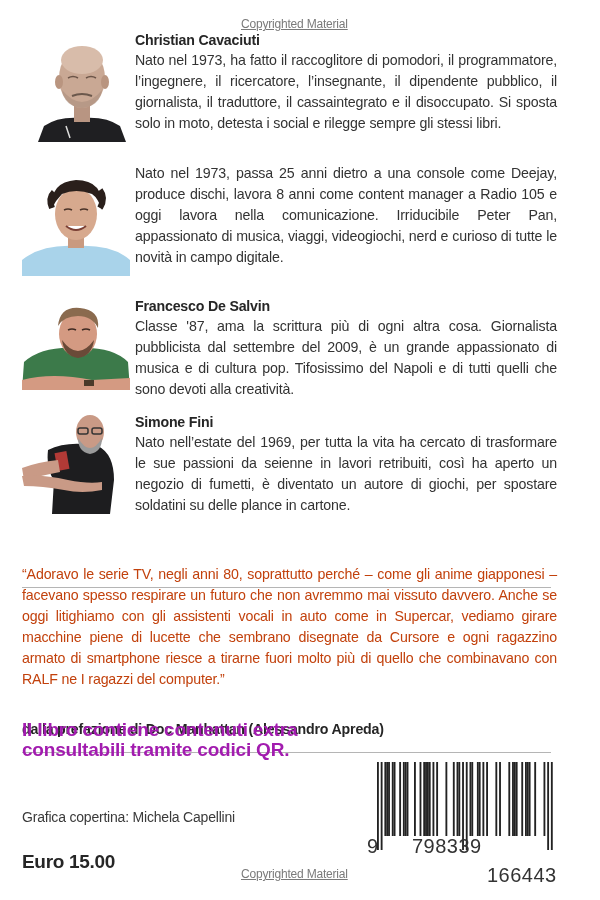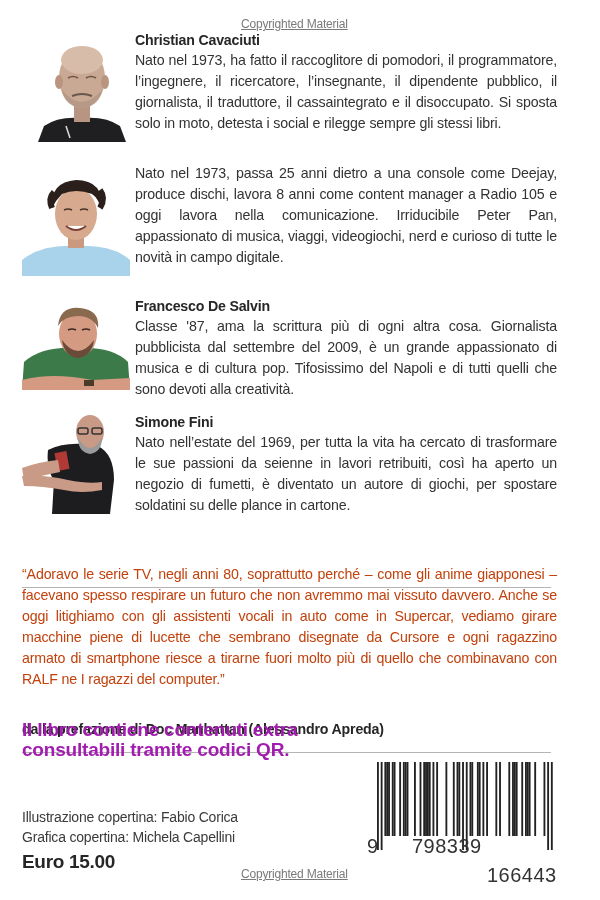--- a/index.html
+++ b/index.html
@@ -122,21 +122,20 @@
 
 <div class="divider" style="top:587px;"></div>
 
 <p class="quote">“Adoravo le serie TV, negli anni 80, soprattutto perché – come gli anime giapponesi – facevano spesso respirare un futuro che non avremmo mai vissuto davvero. Anche se oggi litighiamo con gli assistenti vocali in auto come in Supercar, vediamo girare macchine piene di lucette che sembrano disegnate da Cursore e ogni ragazzino armato di smartphone riesce a tirarne fuori molto più di quello che combinavano con RALF ne I ragazzi del computer.”</p>
 <div class="quote-source">dalla prefazione di Doc Manhattan (Alessandro Apreda)</div>
 
 <div class="divider" style="top:752px;"></div>
 
 <div class="extra">Il libro contiene contenuti extra consultabili tramite codici QR.</div>
 <div class="credits">
-  <div>Illustrazione copertina: Fabio Corica</div>
   <div>Grafica copertina: Michela Capellini</div>
 </div>
 <div class="price">Euro 15.00</div>
 
 <div class="barcode">
   <svg id="bc-svg" width="200" height="100" viewBox="0 0 200 100">
       <rect x="12.00" y="0" width="1.85" height="88" fill="#222222"></rect>
       <rect x="15.70" y="0" width="1.85" height="88" fill="#222222"></rect>
       <rect x="19.40" y="0" width="1.85" height="74" fill="#222222"></rect>
       <rect x="21.25" y="0" width="1.85" height="74" fill="#222222"></rect>

